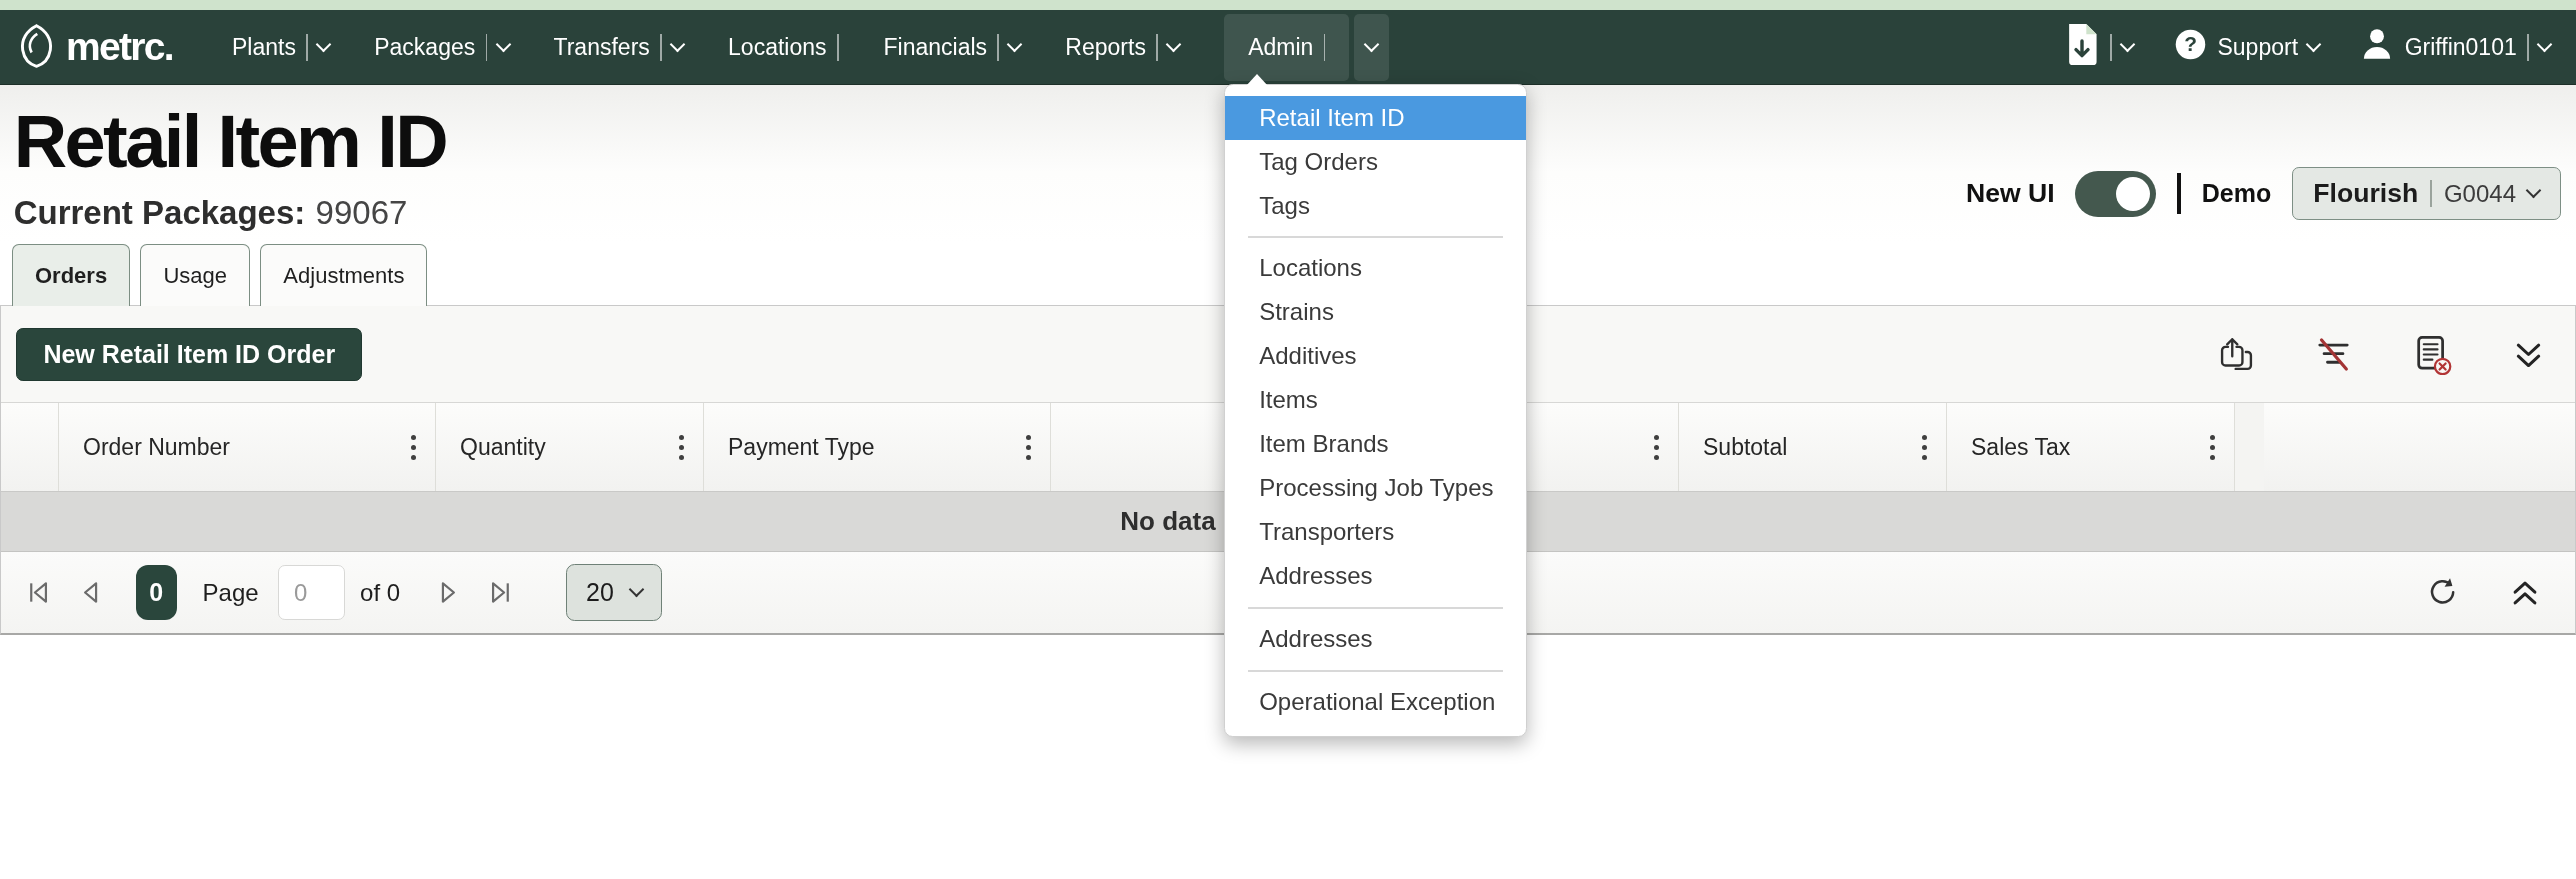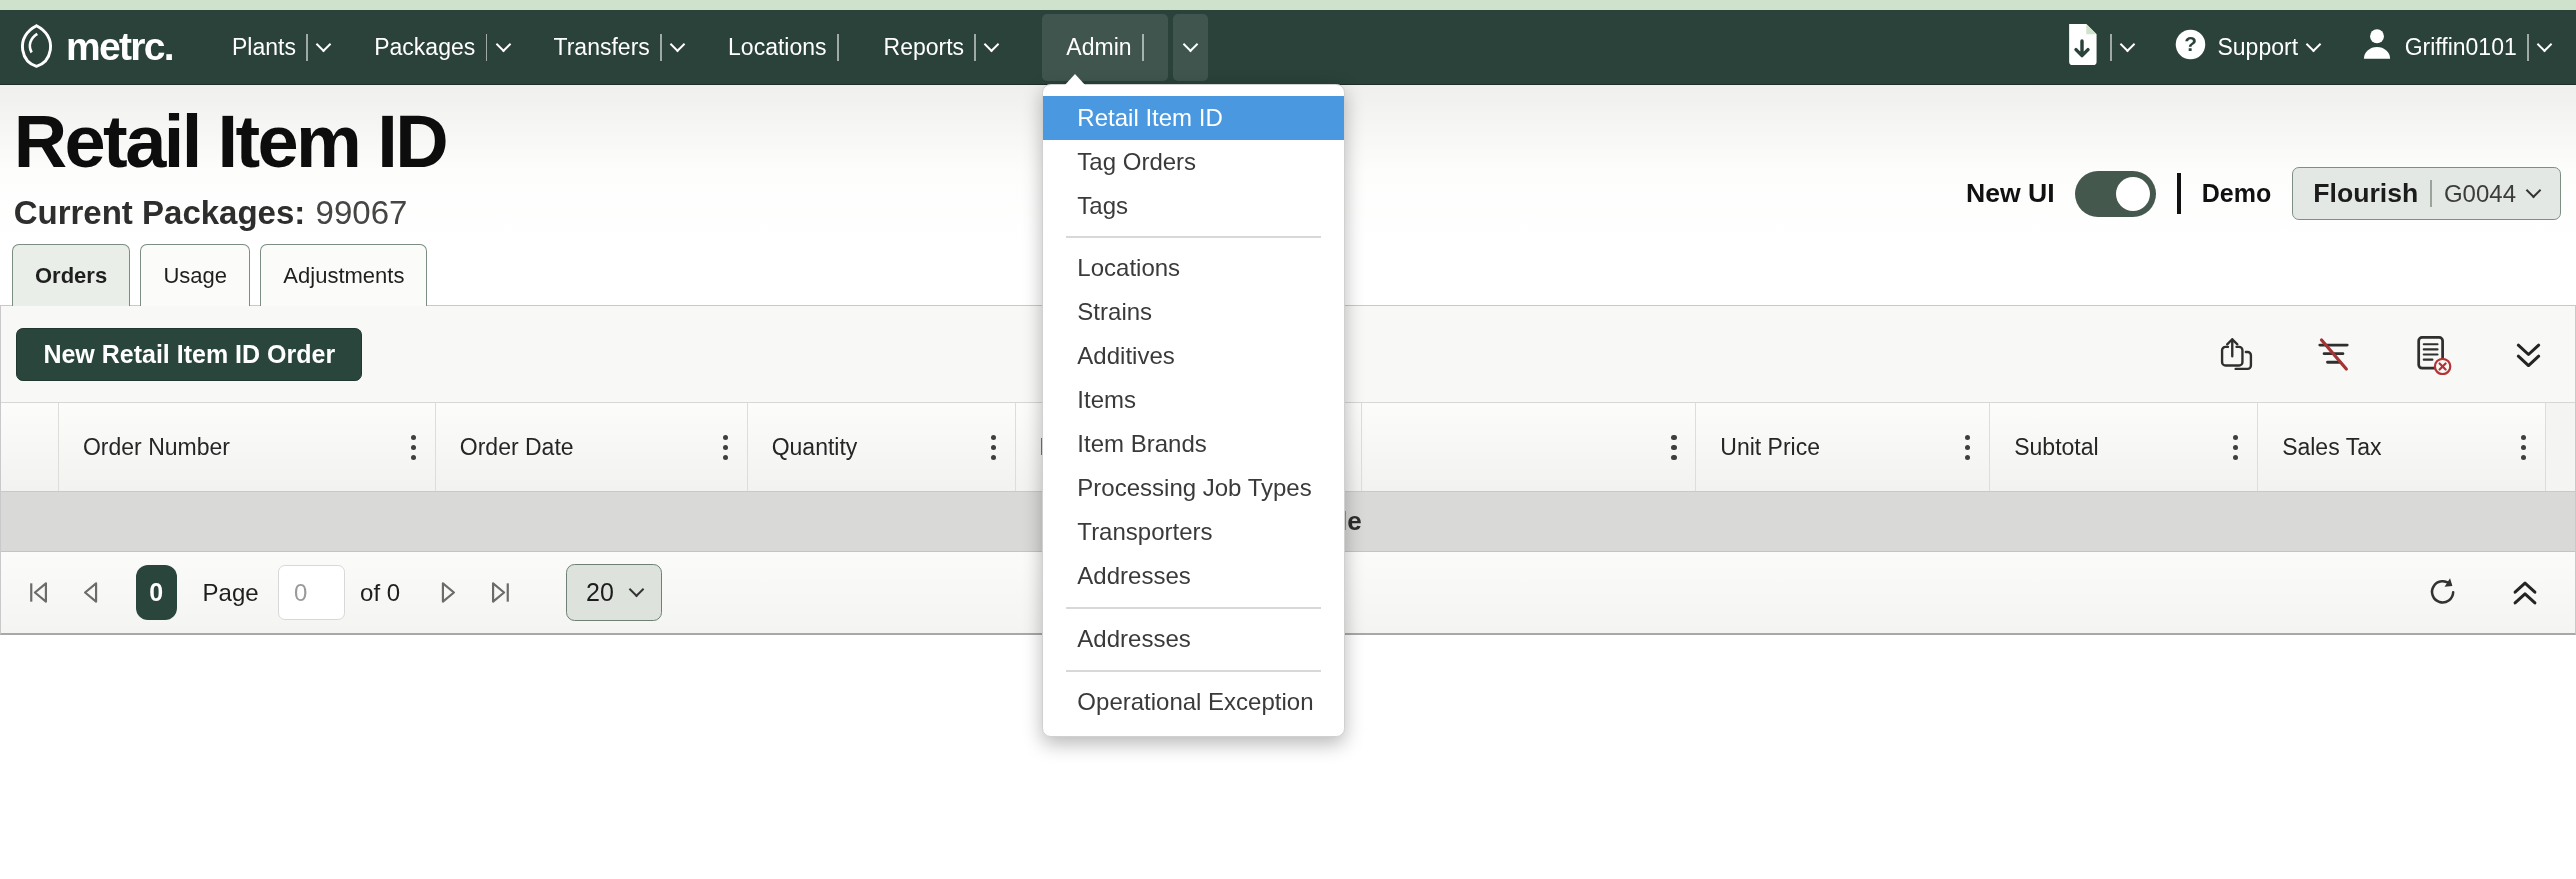--- a/index.html
+++ b/index.html
@@ -132,20 +132,25 @@
         <span class="chev"></span>
     </div>
     <div class="nav-item">
       <span>Transfers</span>
         <span class="vdiv"></span>
         <span class="chev"></span>
     </div>
     <div class="nav-item">
       <span>Locations</span>
         <span class="vdiv"></span>
+    </div>
+    <div class="nav-item">
+      <span>Financials</span>
+        <span class="vdiv"></span>
+        <span class="chev"></span>
     </div>
     <div class="nav-item">
       <span>Reports</span>
         <span class="vdiv"></span>
         <span class="chev"></span>
     </div>
 
     <div class="nav-item admin">
       <span class="adm-seg">
         <span>Admin</span>
@@ -278,28 +283,20 @@
   <div class="hdr-row">
     <div class="hcell c0"></div>
     <div class="hcell c1">
       <span>Order Number</span>
       <span class="kebab">
           <i></i>
           <i></i>
           <i></i>
         </span>
     </div>
-    <div class="hcell c2">
-      <span>Order Date</span>
-      <span class="kebab">
-          <i></i>
-          <i></i>
-          <i></i>
-        </span>
-    </div>
     <div class="hcell c3">
       <span>Quantity</span>
       <span class="kebab">
           <i></i>
           <i></i>
           <i></i>
         </span>
     </div>
     <div class="hcell c4">
       <span>Payment Type</span>

